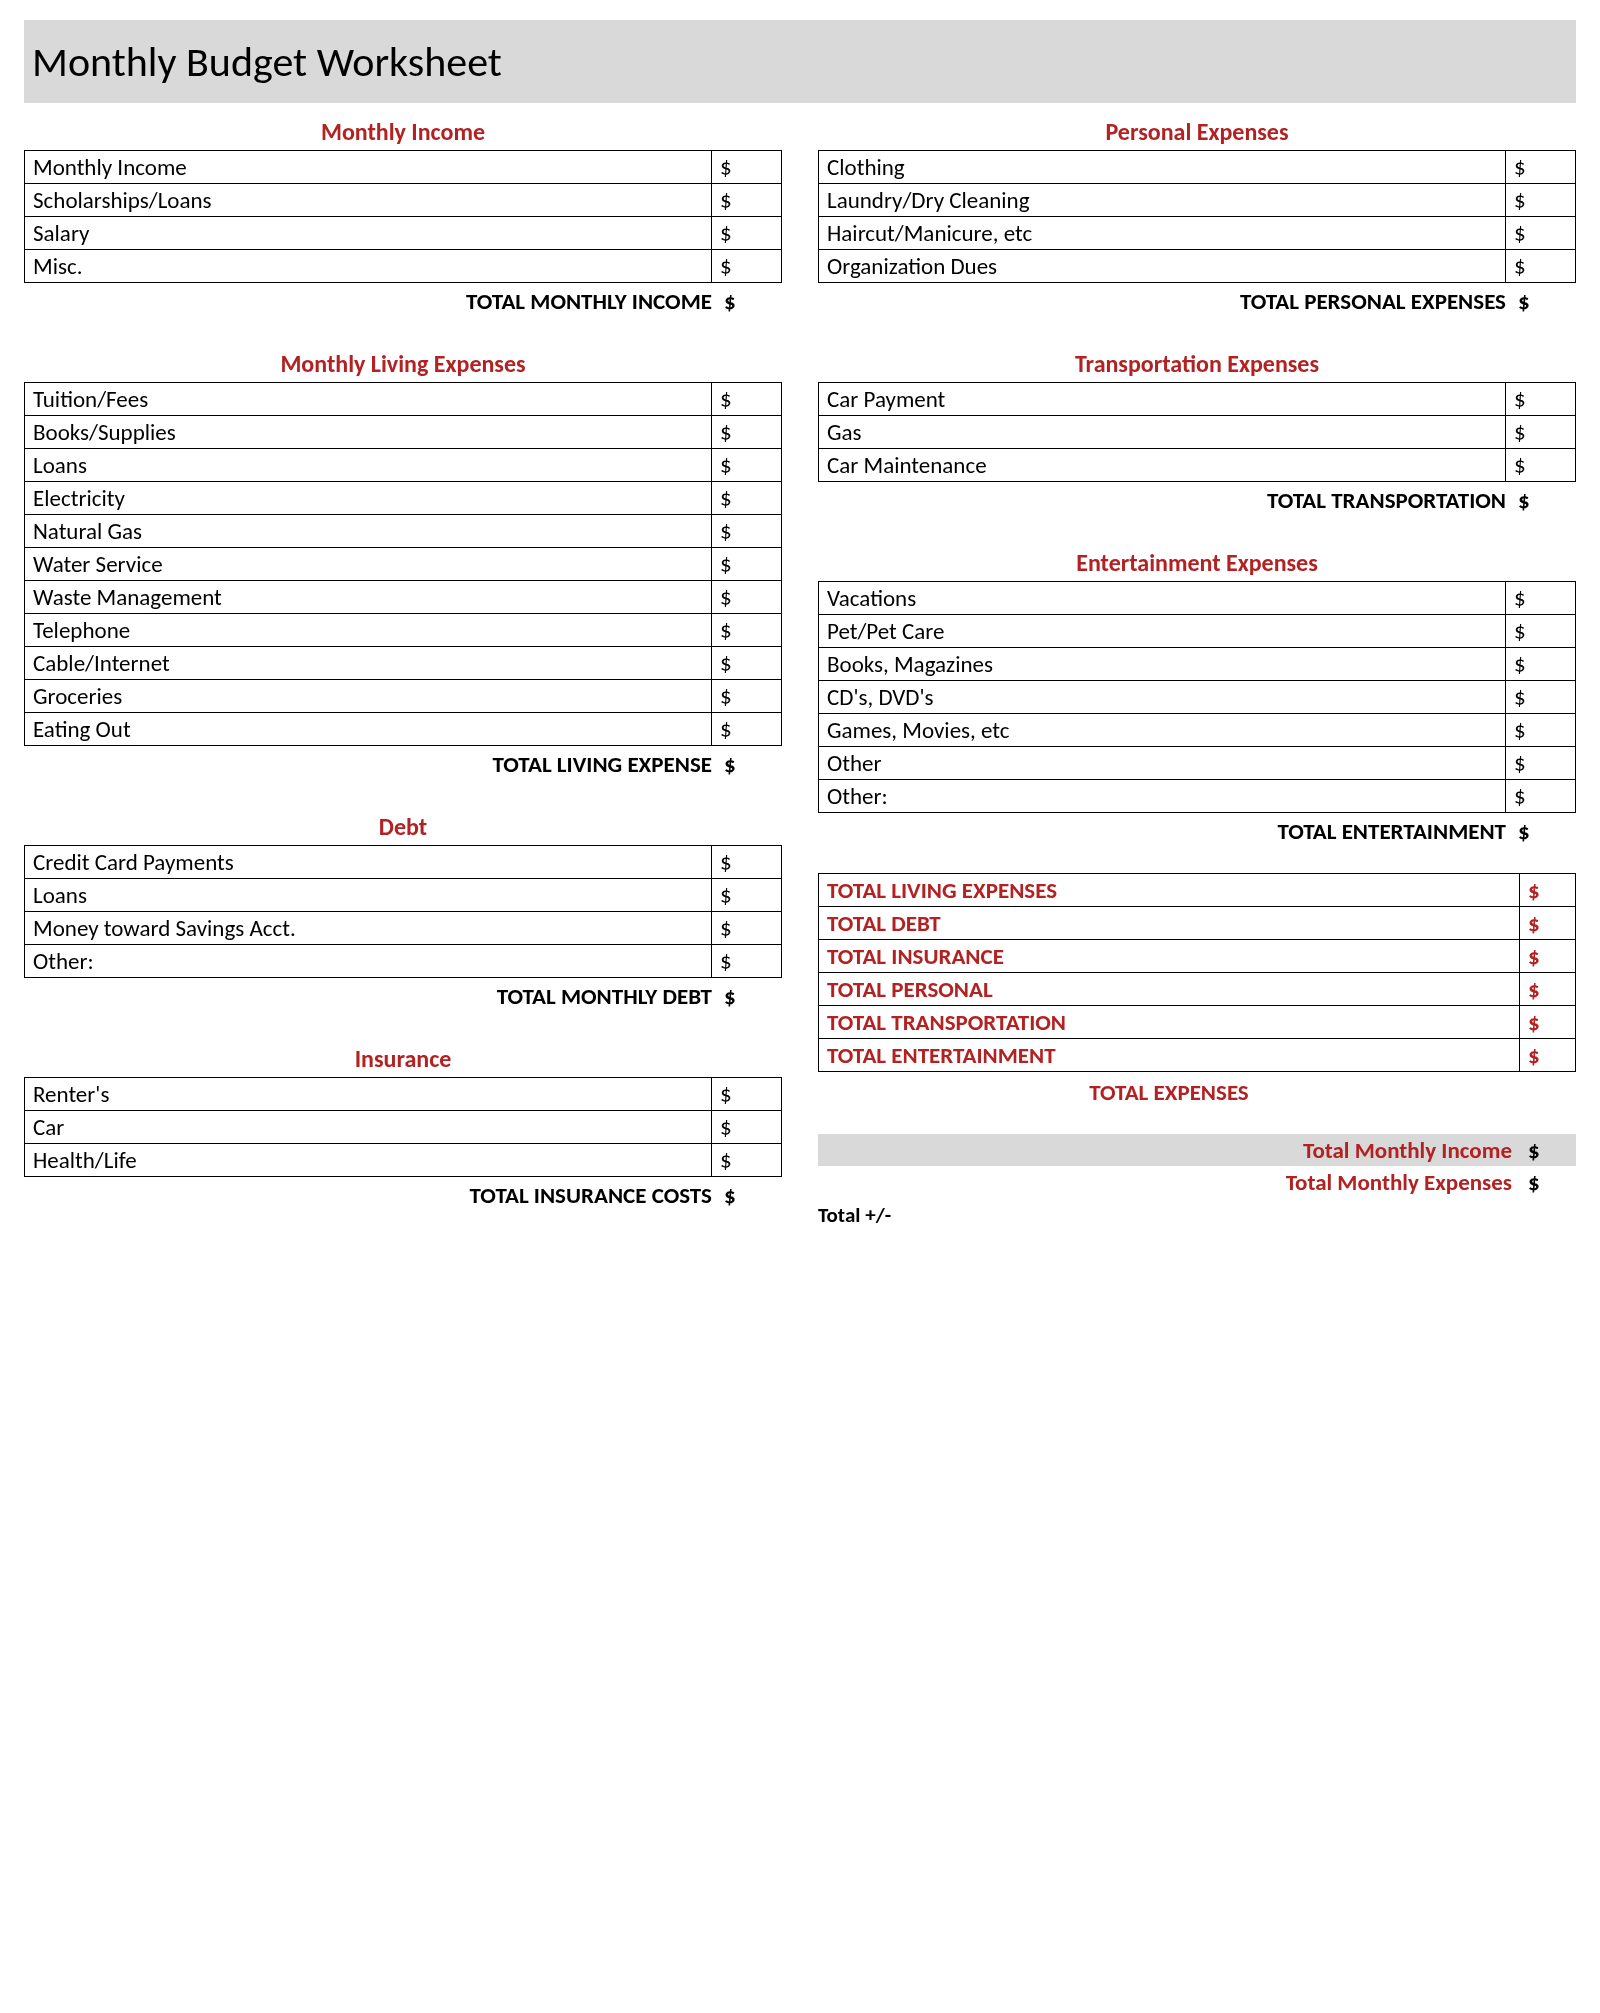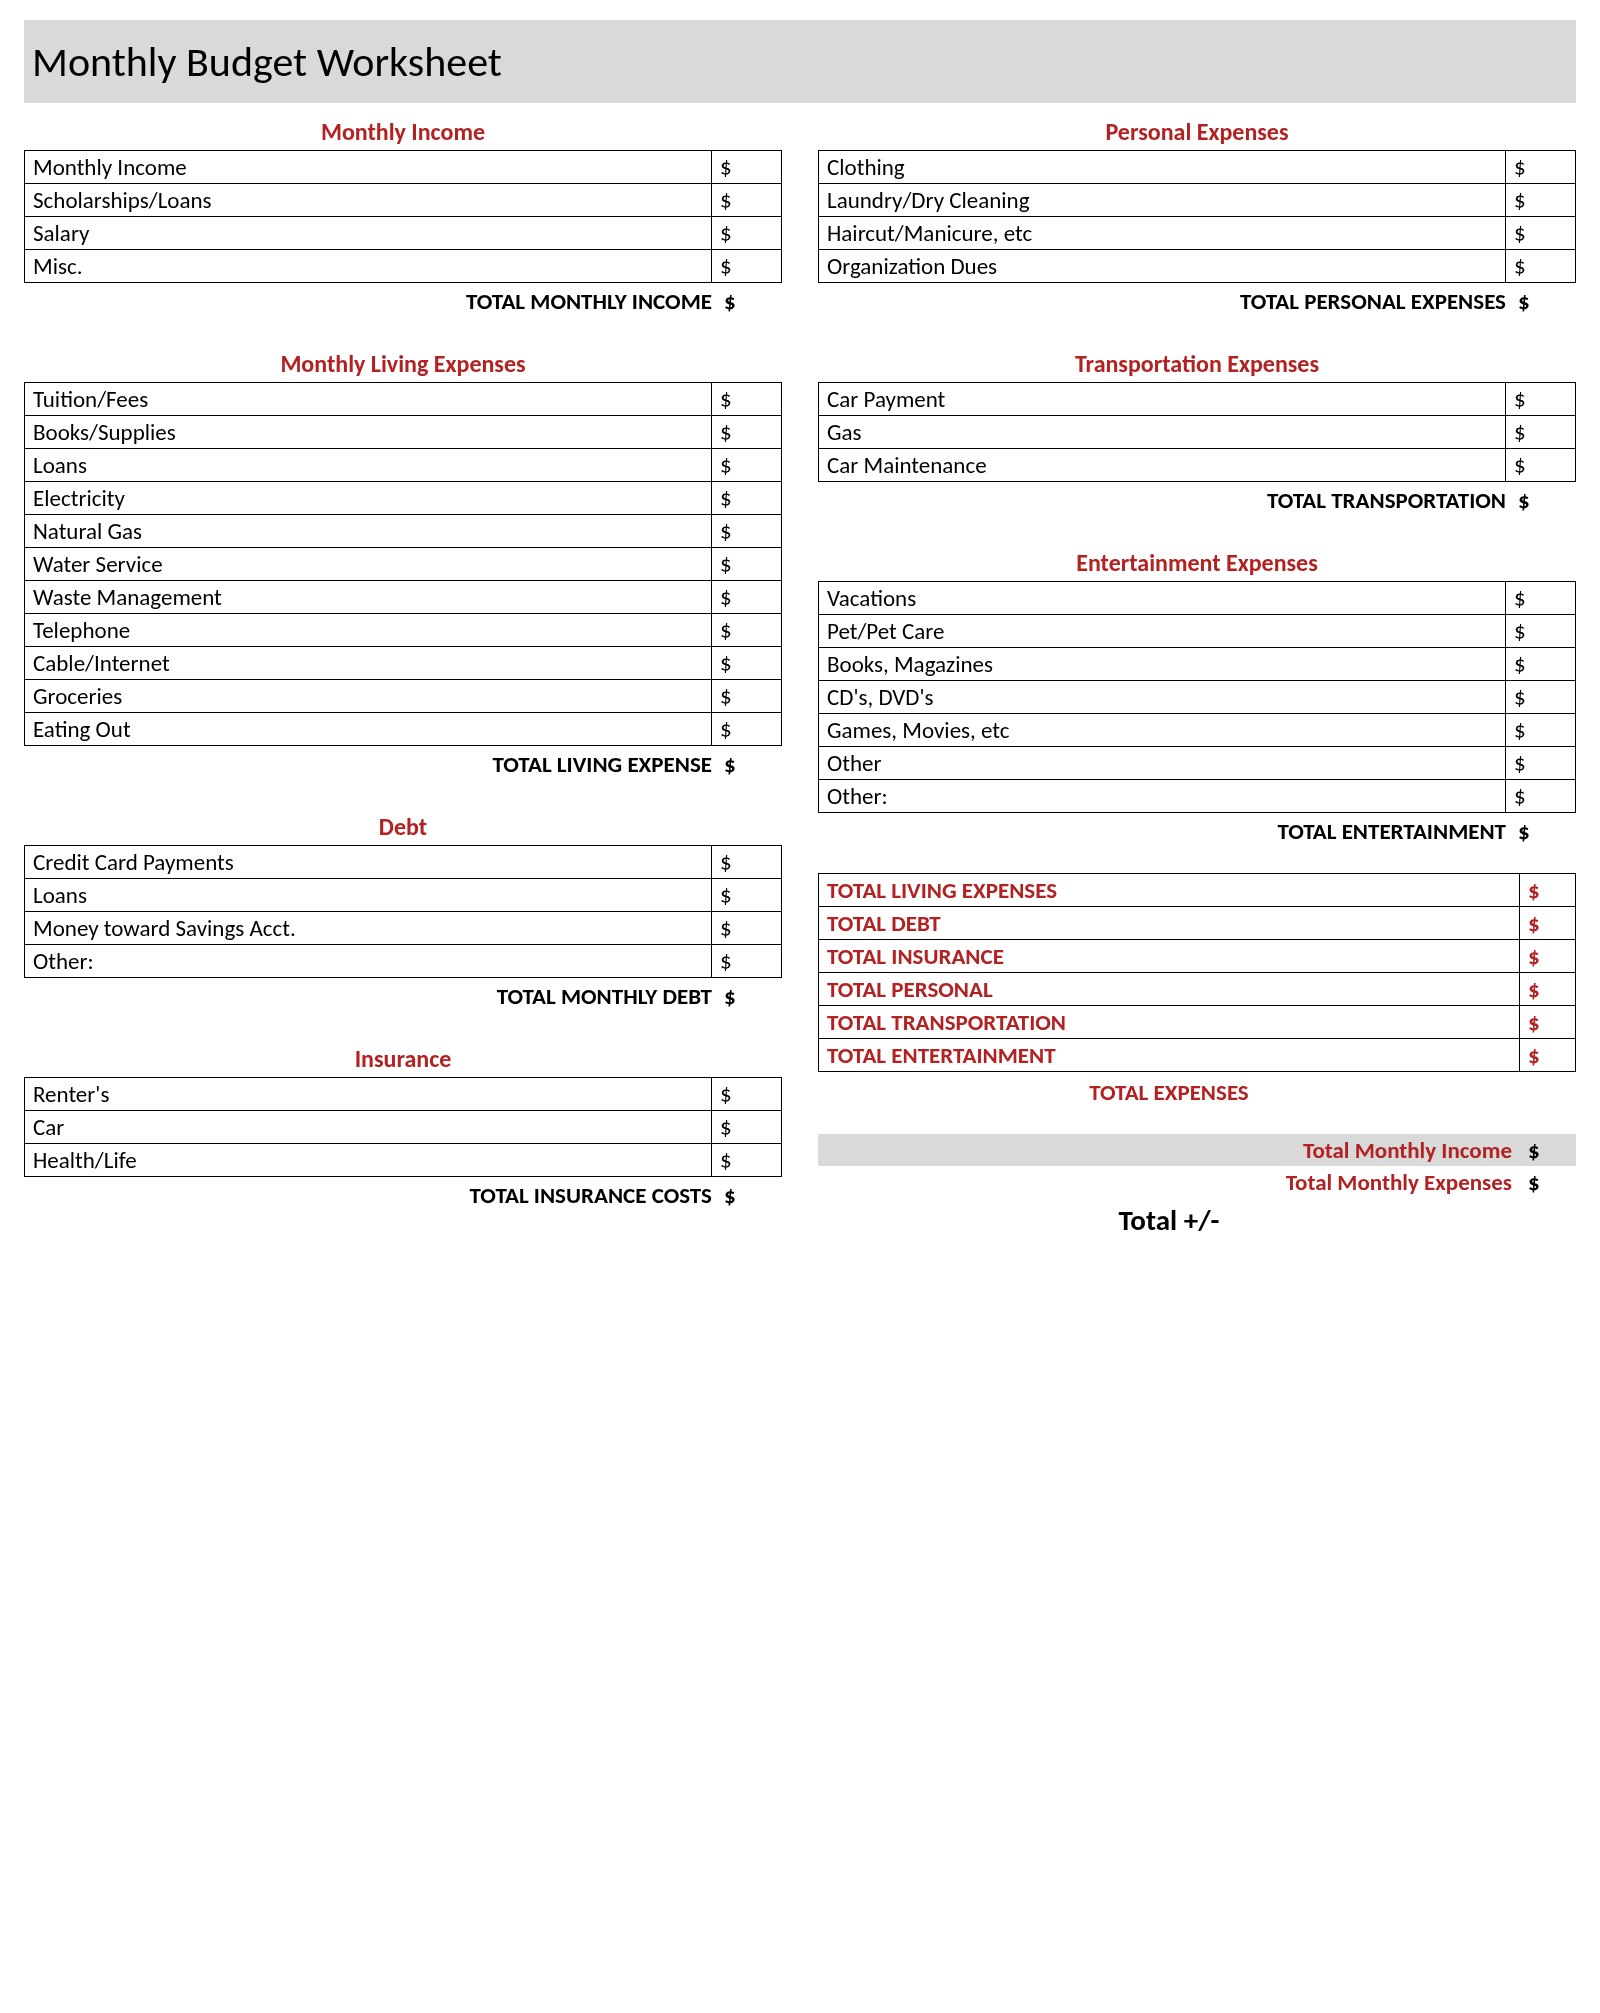--- a/index.html
+++ b/index.html
@@ -108,22 +108,22 @@
     text-align: right;
   }
   table.final td.amt {
     width: 56px;
     font-weight: 700;
     text-align: left;
   }
   table.final tr.shaded { background: #d9d9d9; }
   .final-total {
     font-weight: 700;
-    text-align: center;
-    font-size: 29px;
+    text-align: left;
+    font-size: 21px;
     margin-top: 4px;
     padding-right: 56px;
   }
 </style>
 </head>
 <body>
 
 <div class="page-title">Monthly Budget Worksheet</div>
 
 <div class="columns">

